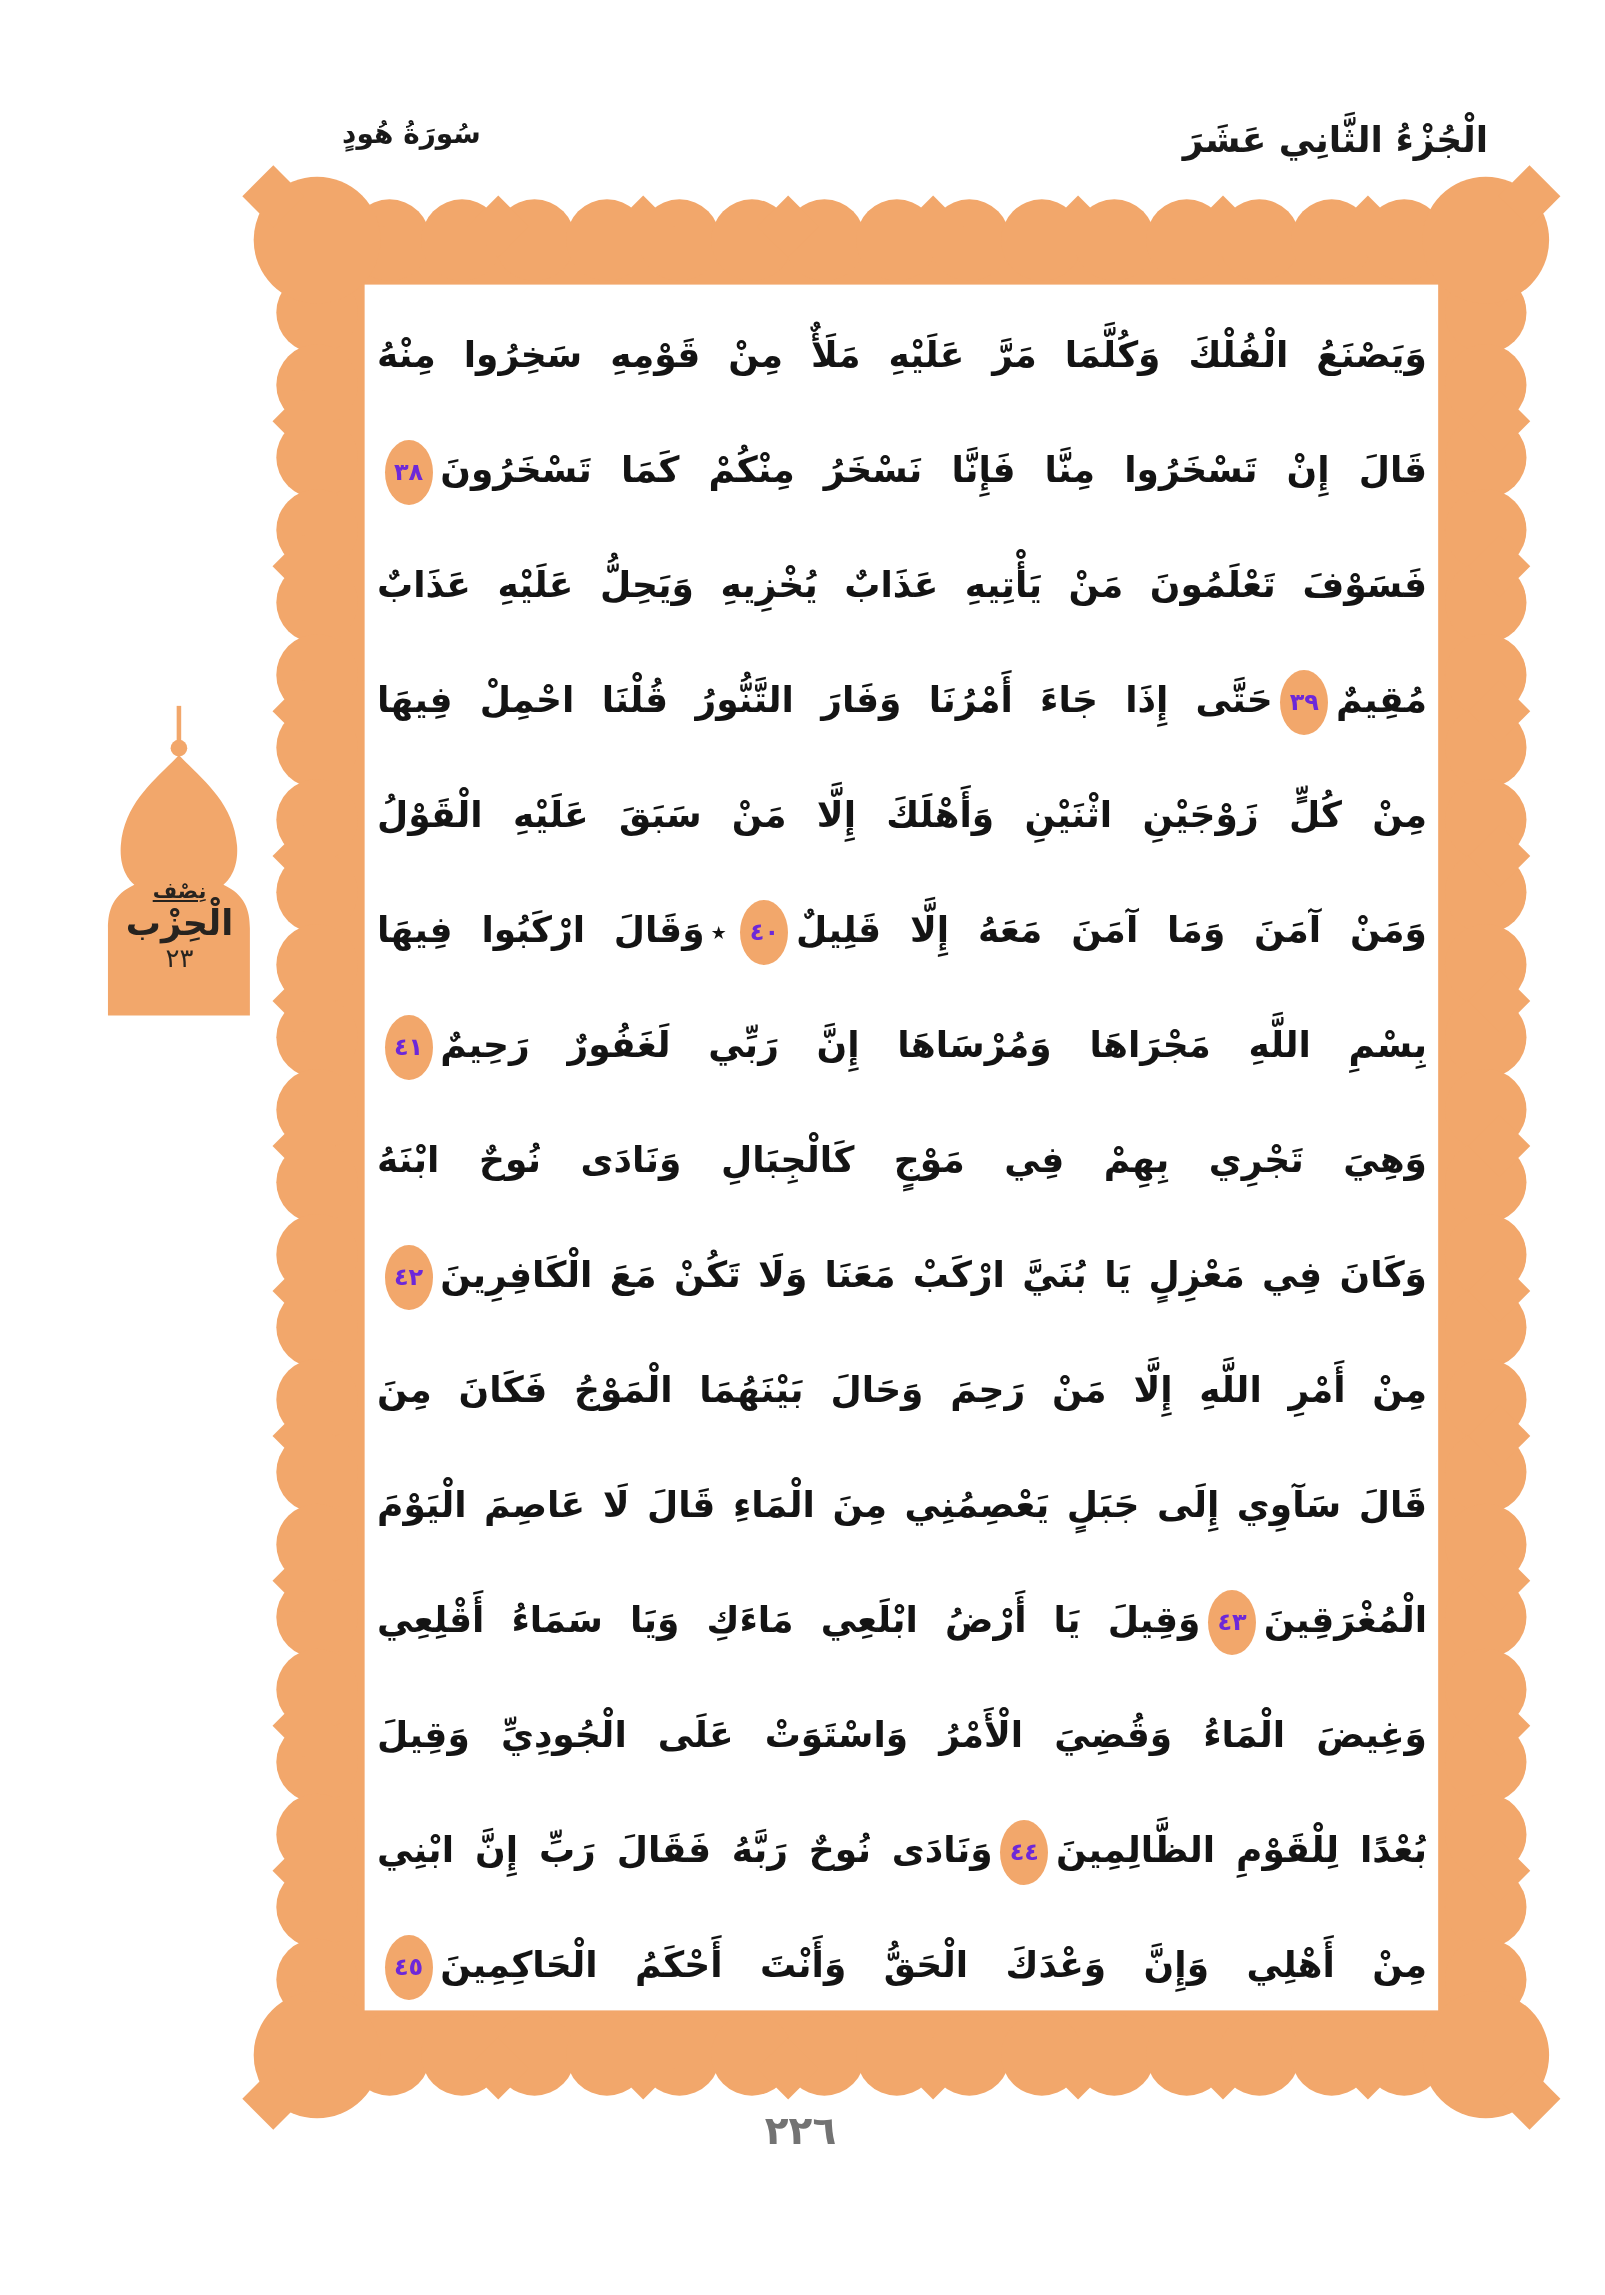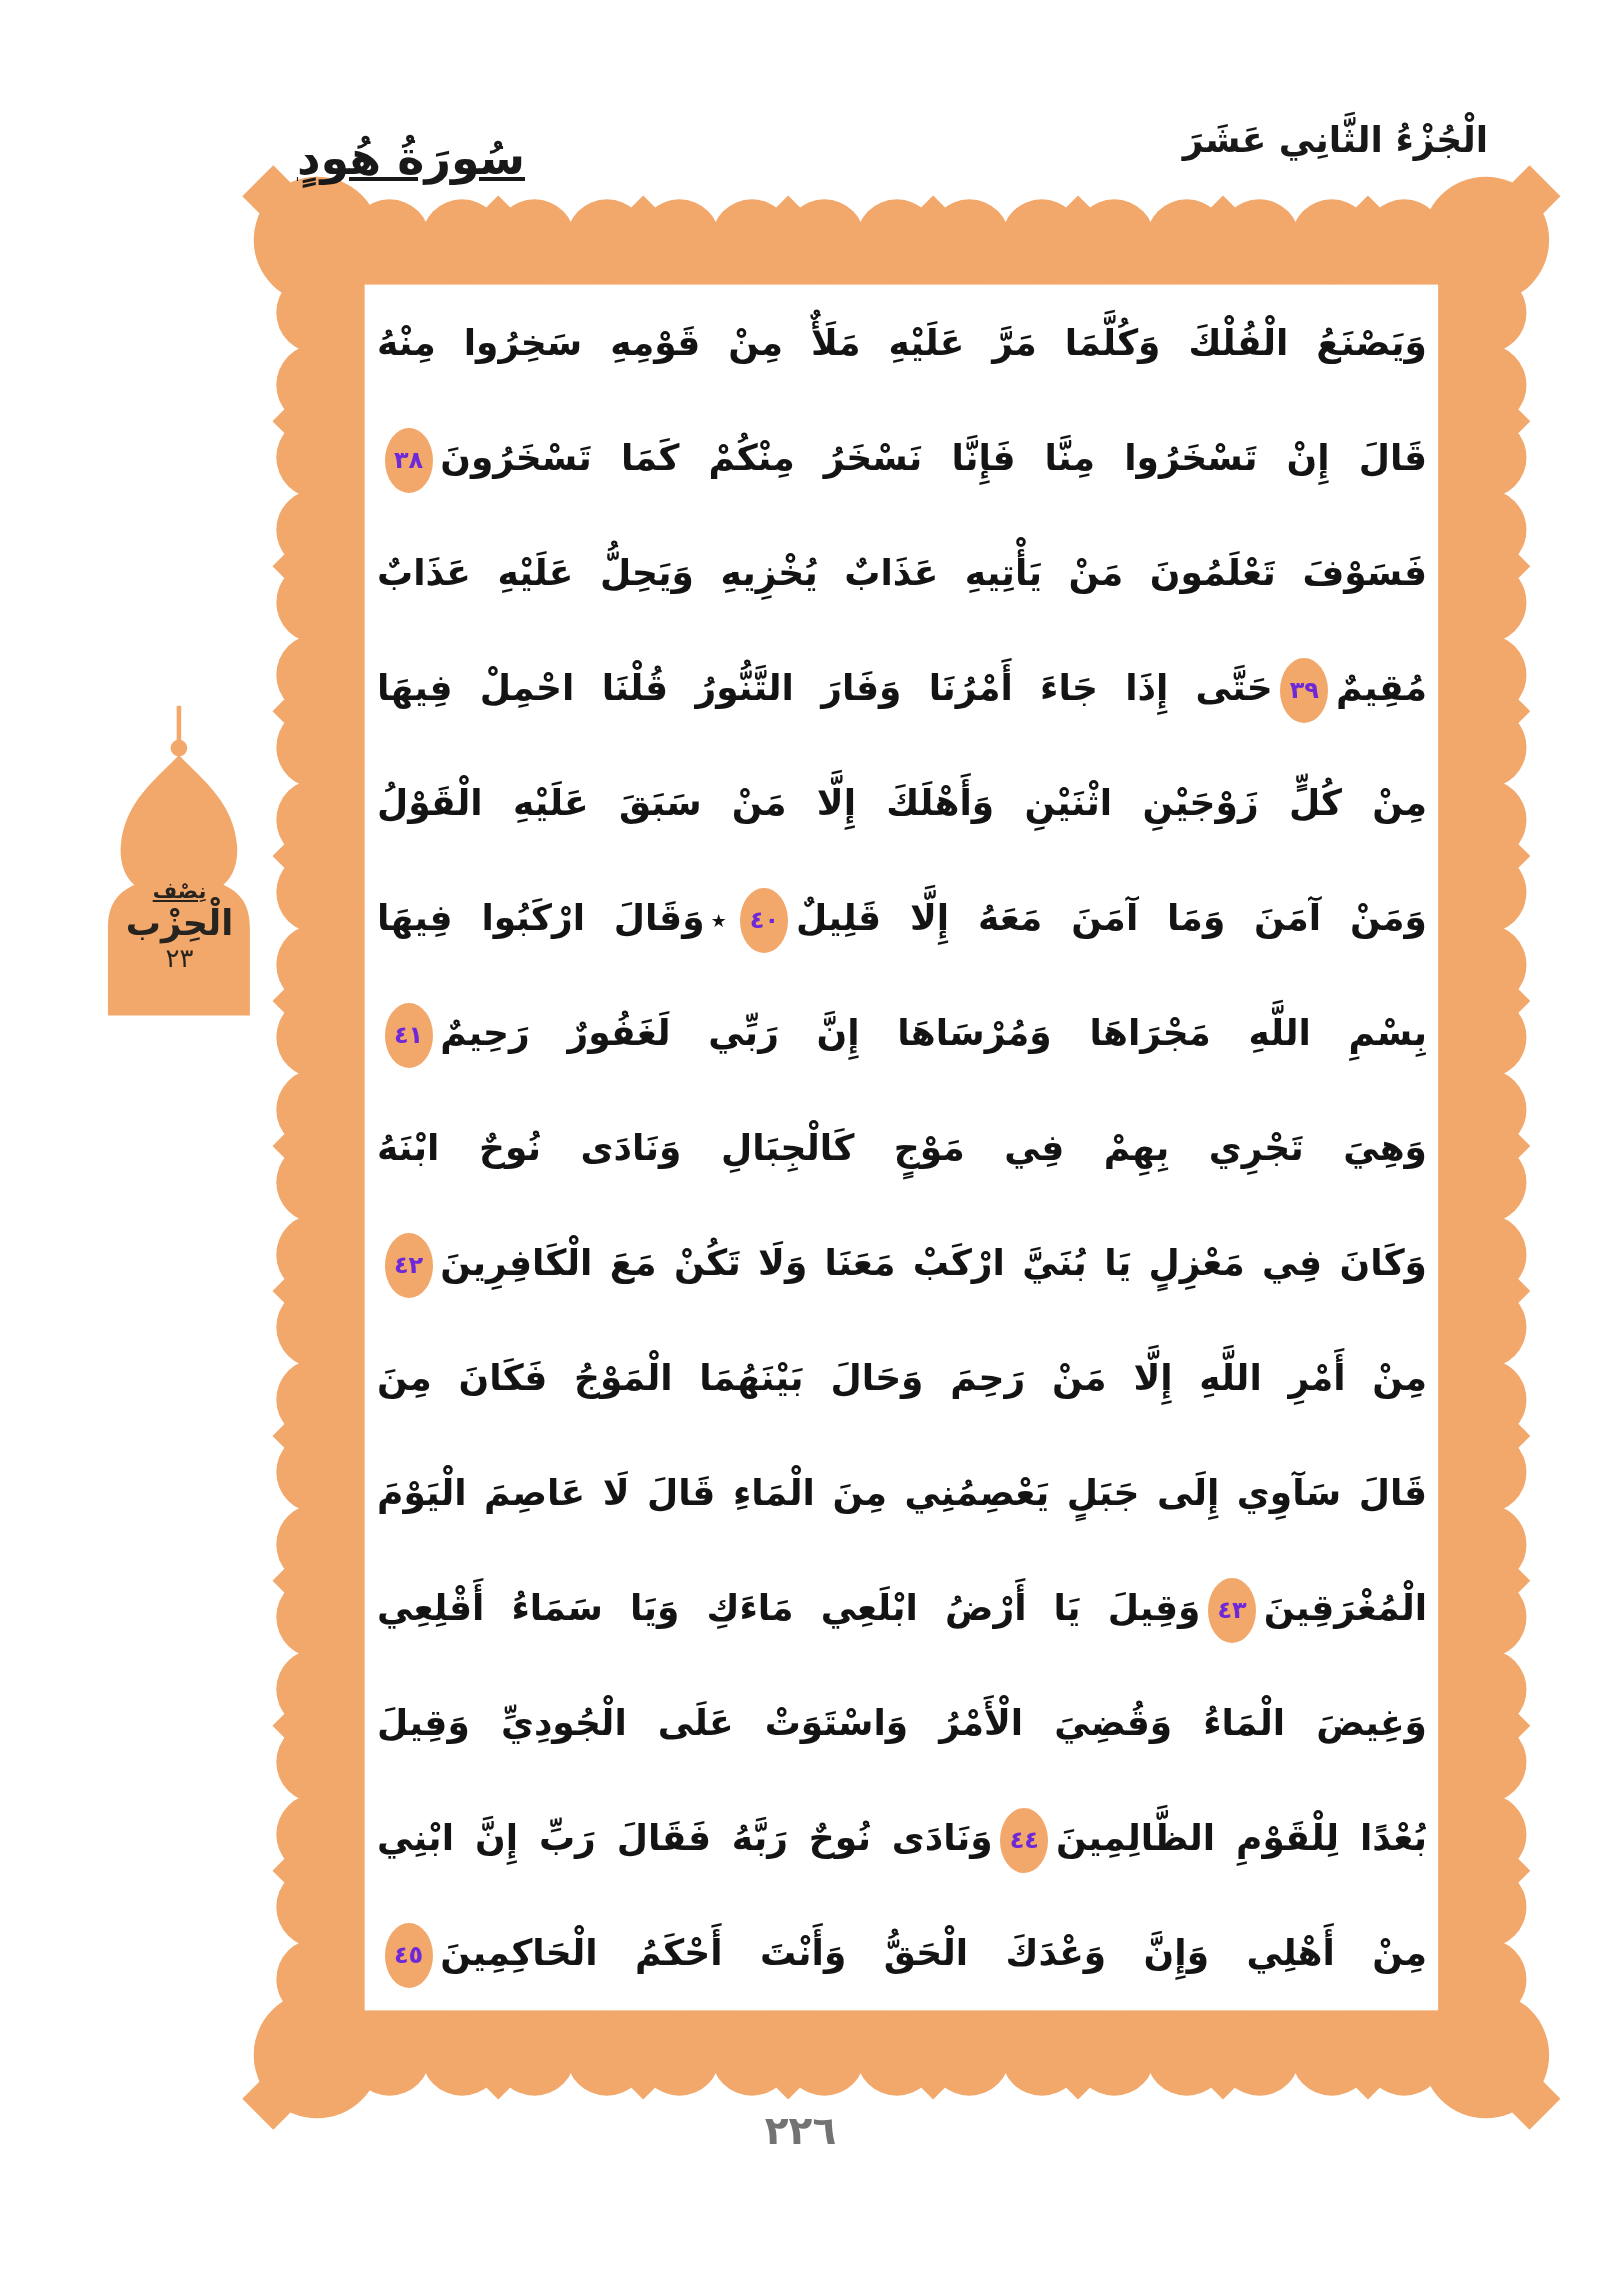--- a/index.html
+++ b/index.html
@@ -5,36 +5,36 @@
   html,body{margin:0;padding:0;}
   body{
     width:1605px;height:2295px;position:relative;background:#ffffff;
     font-family:"DejaVu Sans", sans-serif;color:#161616;overflow:hidden;
   }
   #frame-svg{position:absolute;left:0;top:0;width:1605px;height:2295px;z-index:1;}
   .header{
     position:absolute;z-index:3;direction:rtl;font-weight:700;color:#191919;
     white-space:nowrap;
   }
-  #header-left{left:298px;top:131px;width:227px;font-size:46px;text-align:center;text-decoration:underline;}
+  #header-left{left:298px;top:117px;width:227px;font-size:28px;text-align:center;}
   #header-right{left:1201px;top:119px;width:287px;font-size:36px;text-align:center;}
   #page-number{
     position:absolute;z-index:3;left:725px;top:2108px;width:151px;
     text-align:center;font-size:39px;font-weight:700;color:#737373;
   }
   #hizb-text{
     position:absolute;z-index:3;left:108px;top:880px;width:143px;
     text-align:center;direction:rtl;color:#27231f;line-height:1.12;
   }
   #hizb-text .h1{font-size:21px;font-weight:700;text-decoration:underline;}
   #hizb-text .h2{font-size:35px;font-weight:700;}
   #hizb-text .h3{font-size:26px;font-weight:400;margin-top:1.5px;}
   #quran-lines{
     position:absolute;z-index:2;left:365px;top:285px;width:1074px;height:1244px;
-    padding:0 12px;box-sizing:border-box;direction:rtl;
+    padding:12px 12px;box-sizing:border-box;direction:rtl;
   }
   .qline{
     height:115px;line-height:115px;font-size:36px;font-weight:700;
     color:#141414;text-align:justify;text-align-last:justify;
     white-space:nowrap;overflow:visible;
   }
   .ayah-marker{
     display:inline-flex;align-items:center;justify-content:center;
     width:48px;height:65px;border-radius:50%;
     background:var(--frame-color);color:#6d28d9;

